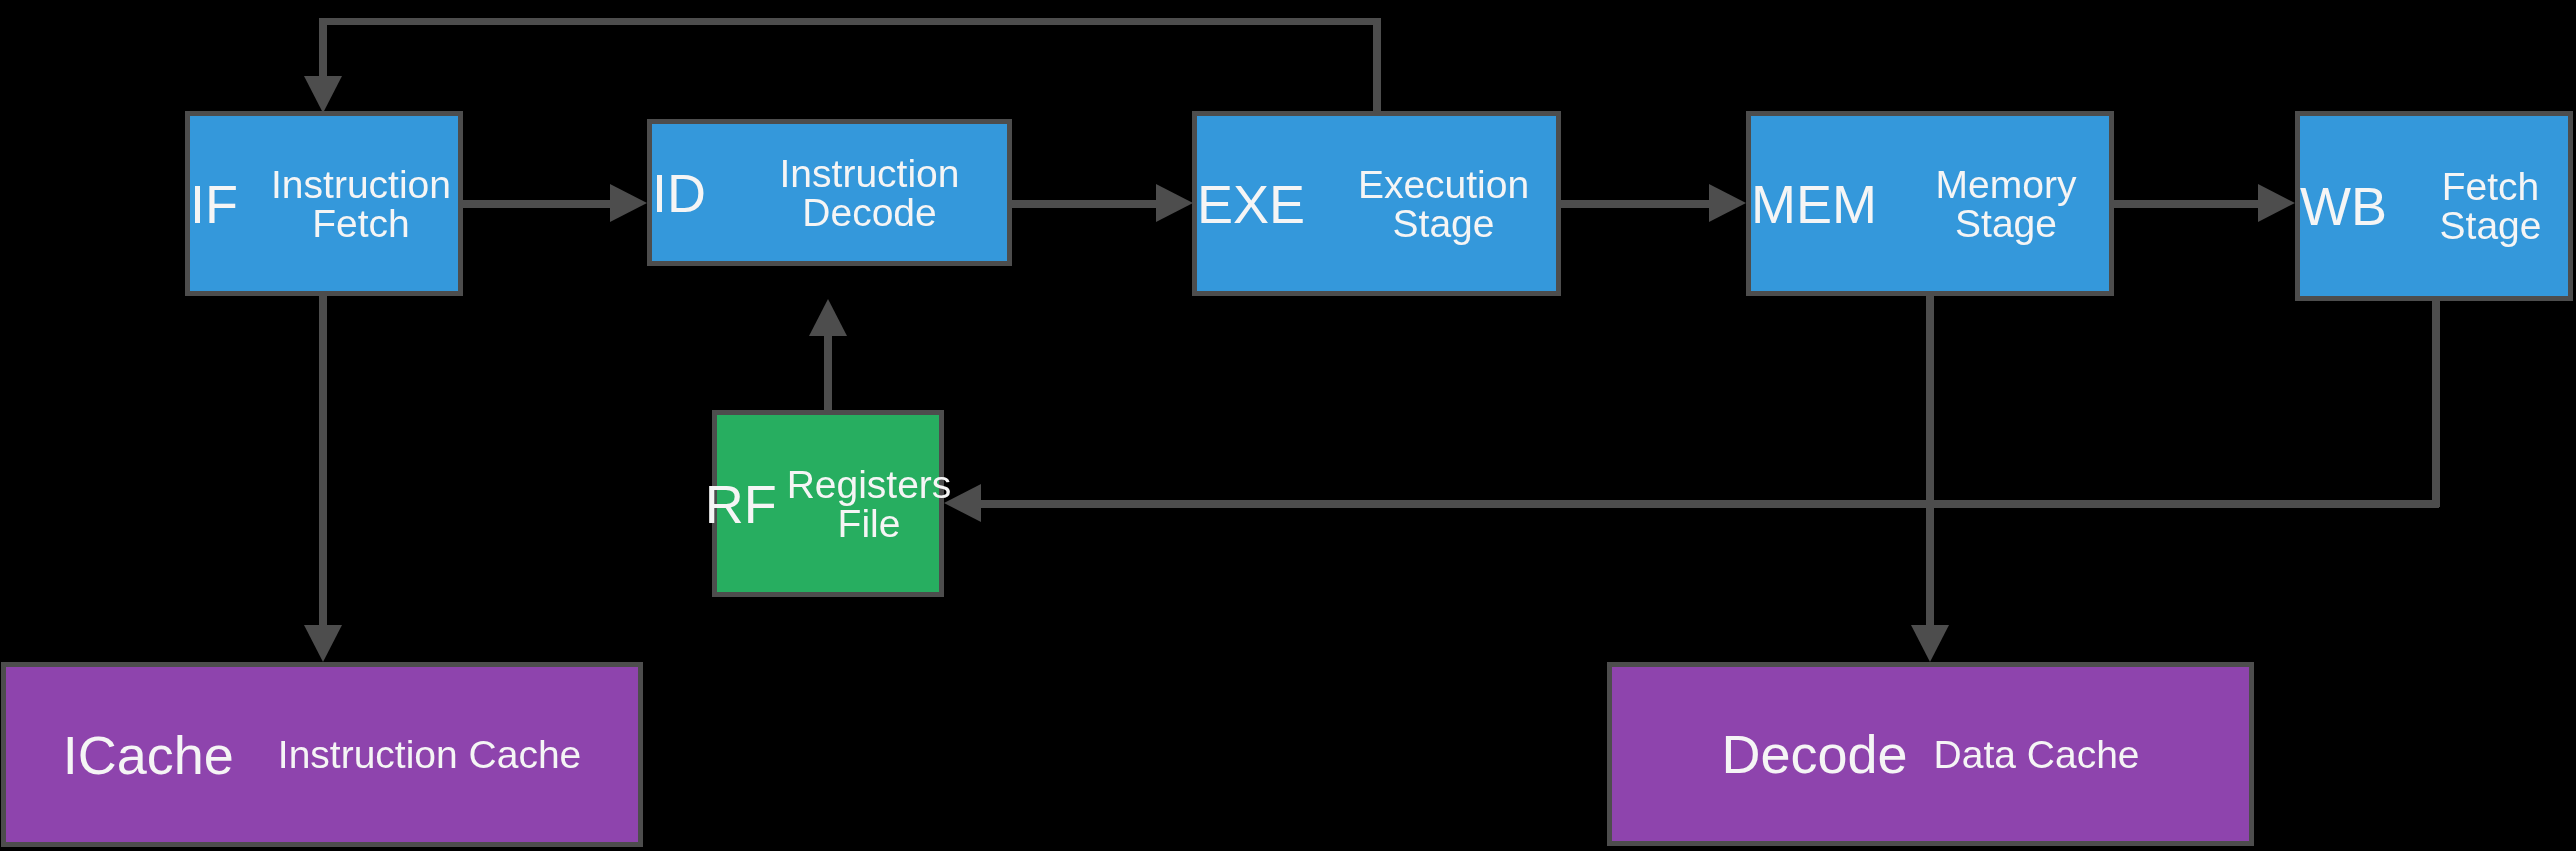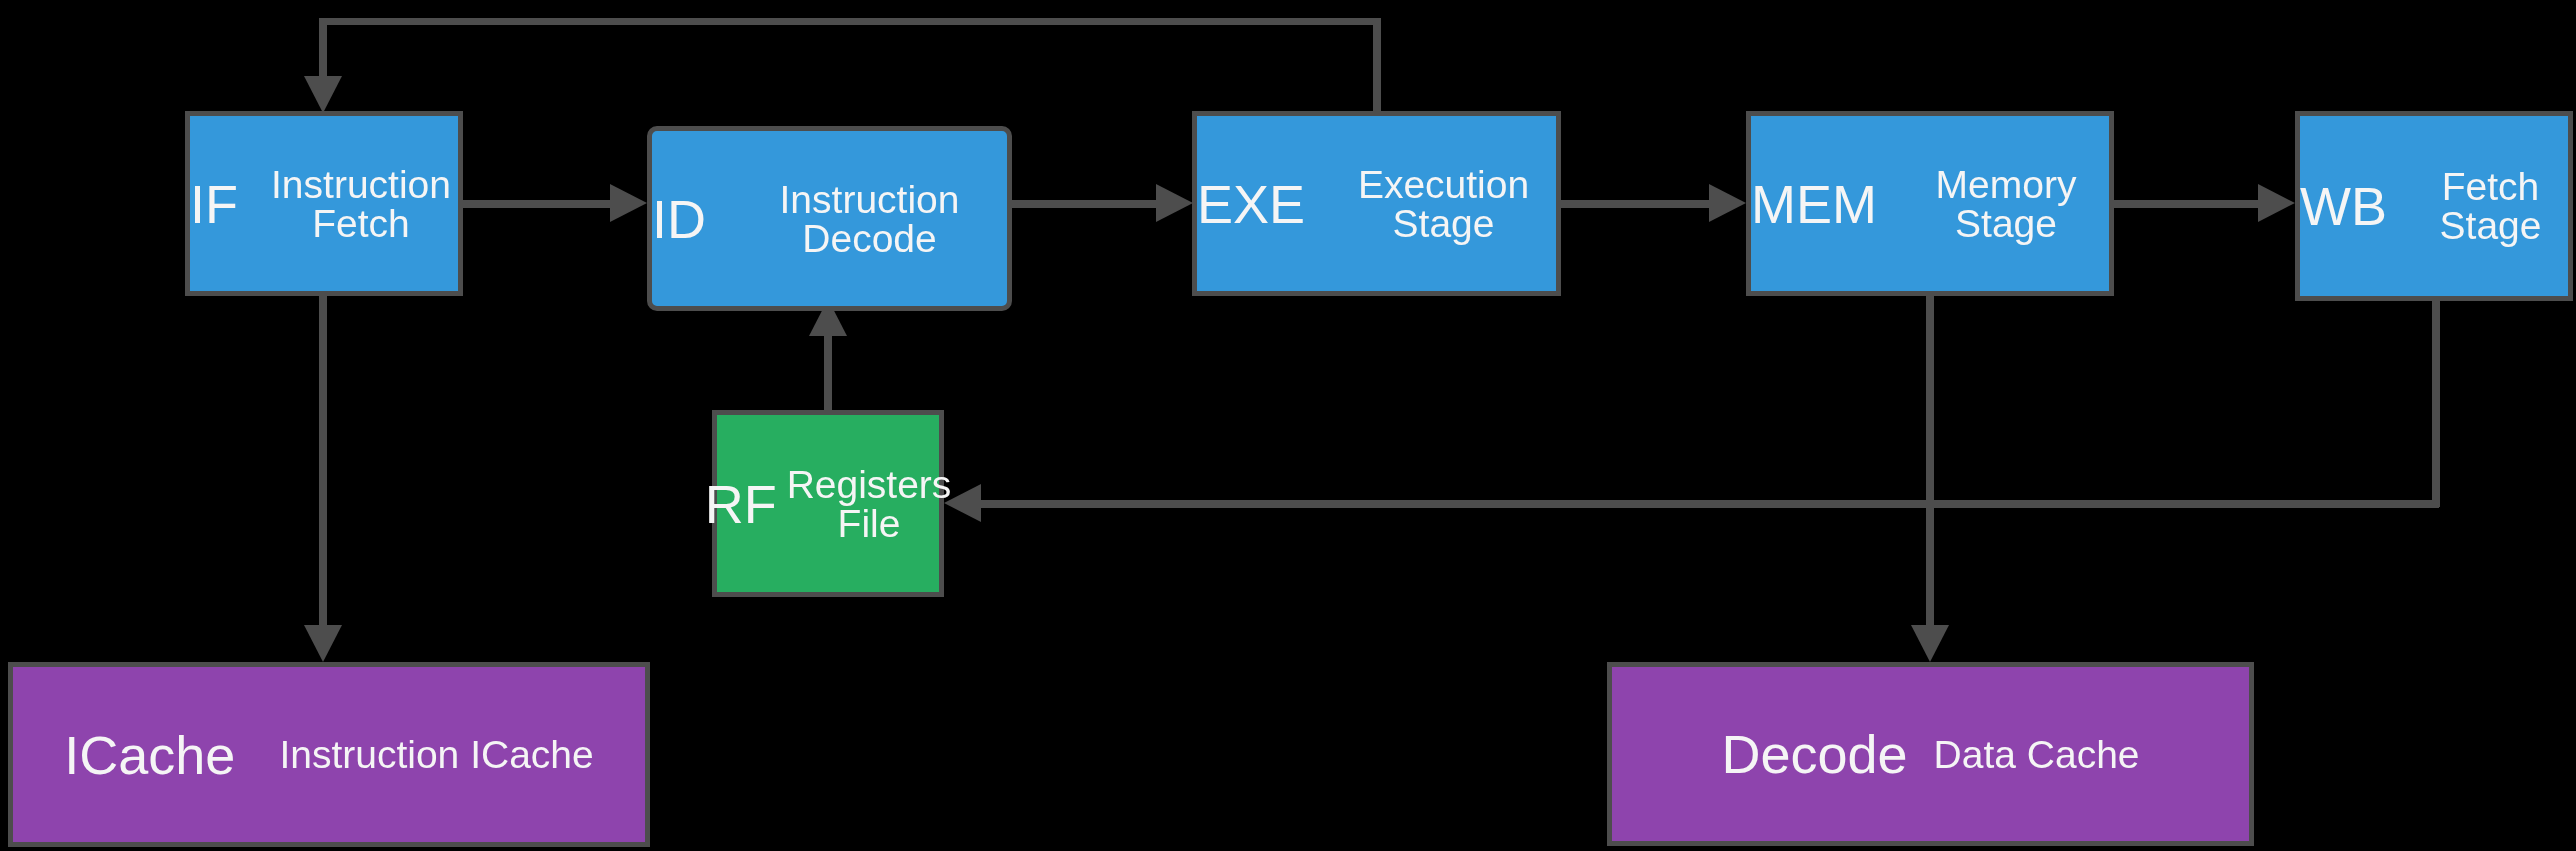--- a/index.html
+++ b/index.html
@@ -35,26 +35,26 @@
   }
   .node .subtitle {
     font-size: 39px;
     line-height: 1;
   }
   .stage    { background: var(--stage-fill, #3498db); }
   .register { background: var(--register-fill, #27ae60); gap: 10px; }
   .cache    { background: var(--cache-fill, #8e44ad); }
 
   .node-if     { left: 185px;  top: 111px; width: 278px; height: 185px; }
-  .node-id     { left: 647px;  top: 126px; width: 365px; height: 185px; border-radius: 10px; }
+  .node-id     { left: 647px;  top: 119px; width: 365px; height: 147px; }
   .node-exe    { left: 1192px; top: 111px; width: 369px; height: 185px; }
   .node-mem    { left: 1746px; top: 111px; width: 368px; height: 185px; }
   .node-wb     { left: 2295px; top: 111px; width: 278px; height: 190px; }
   .node-rf     { left: 712px;  top: 410px; width: 232px; height: 187px; }
-  .node-icache { left: 8px;    top: 662px; width: 642px; height: 185px; gap: 44px; }
+  .node-icache { left: 1px;    top: 662px; width: 642px; height: 185px; gap: 44px; }
   .node-dcache { left: 1607px; top: 662px; width: 647px; height: 184px; }
 
   
   .seg {
     position: absolute;
     background: var(--connector, #4d4d4d);
   }
   .head {
     position: absolute;
     width: 0;
@@ -141,21 +141,21 @@
     <div class="subtitle">Fetch Stage</div>
   </div>
 
   <div class="node register node-rf">
     <div class="title">RF</div>
     <div class="subtitle">Registers File</div>
   </div>
 
   <div class="node cache node-icache">
     <div class="title">ICache</div>
-    <div class="subtitle">Instruction ICache</div>
+    <div class="subtitle">Instruction Cache</div>
   </div>
 
   <div class="node cache node-dcache">
     <div class="title">Decode</div>
     <div class="subtitle">Data Cache</div>
   </div>
 
 </div>
 
 

